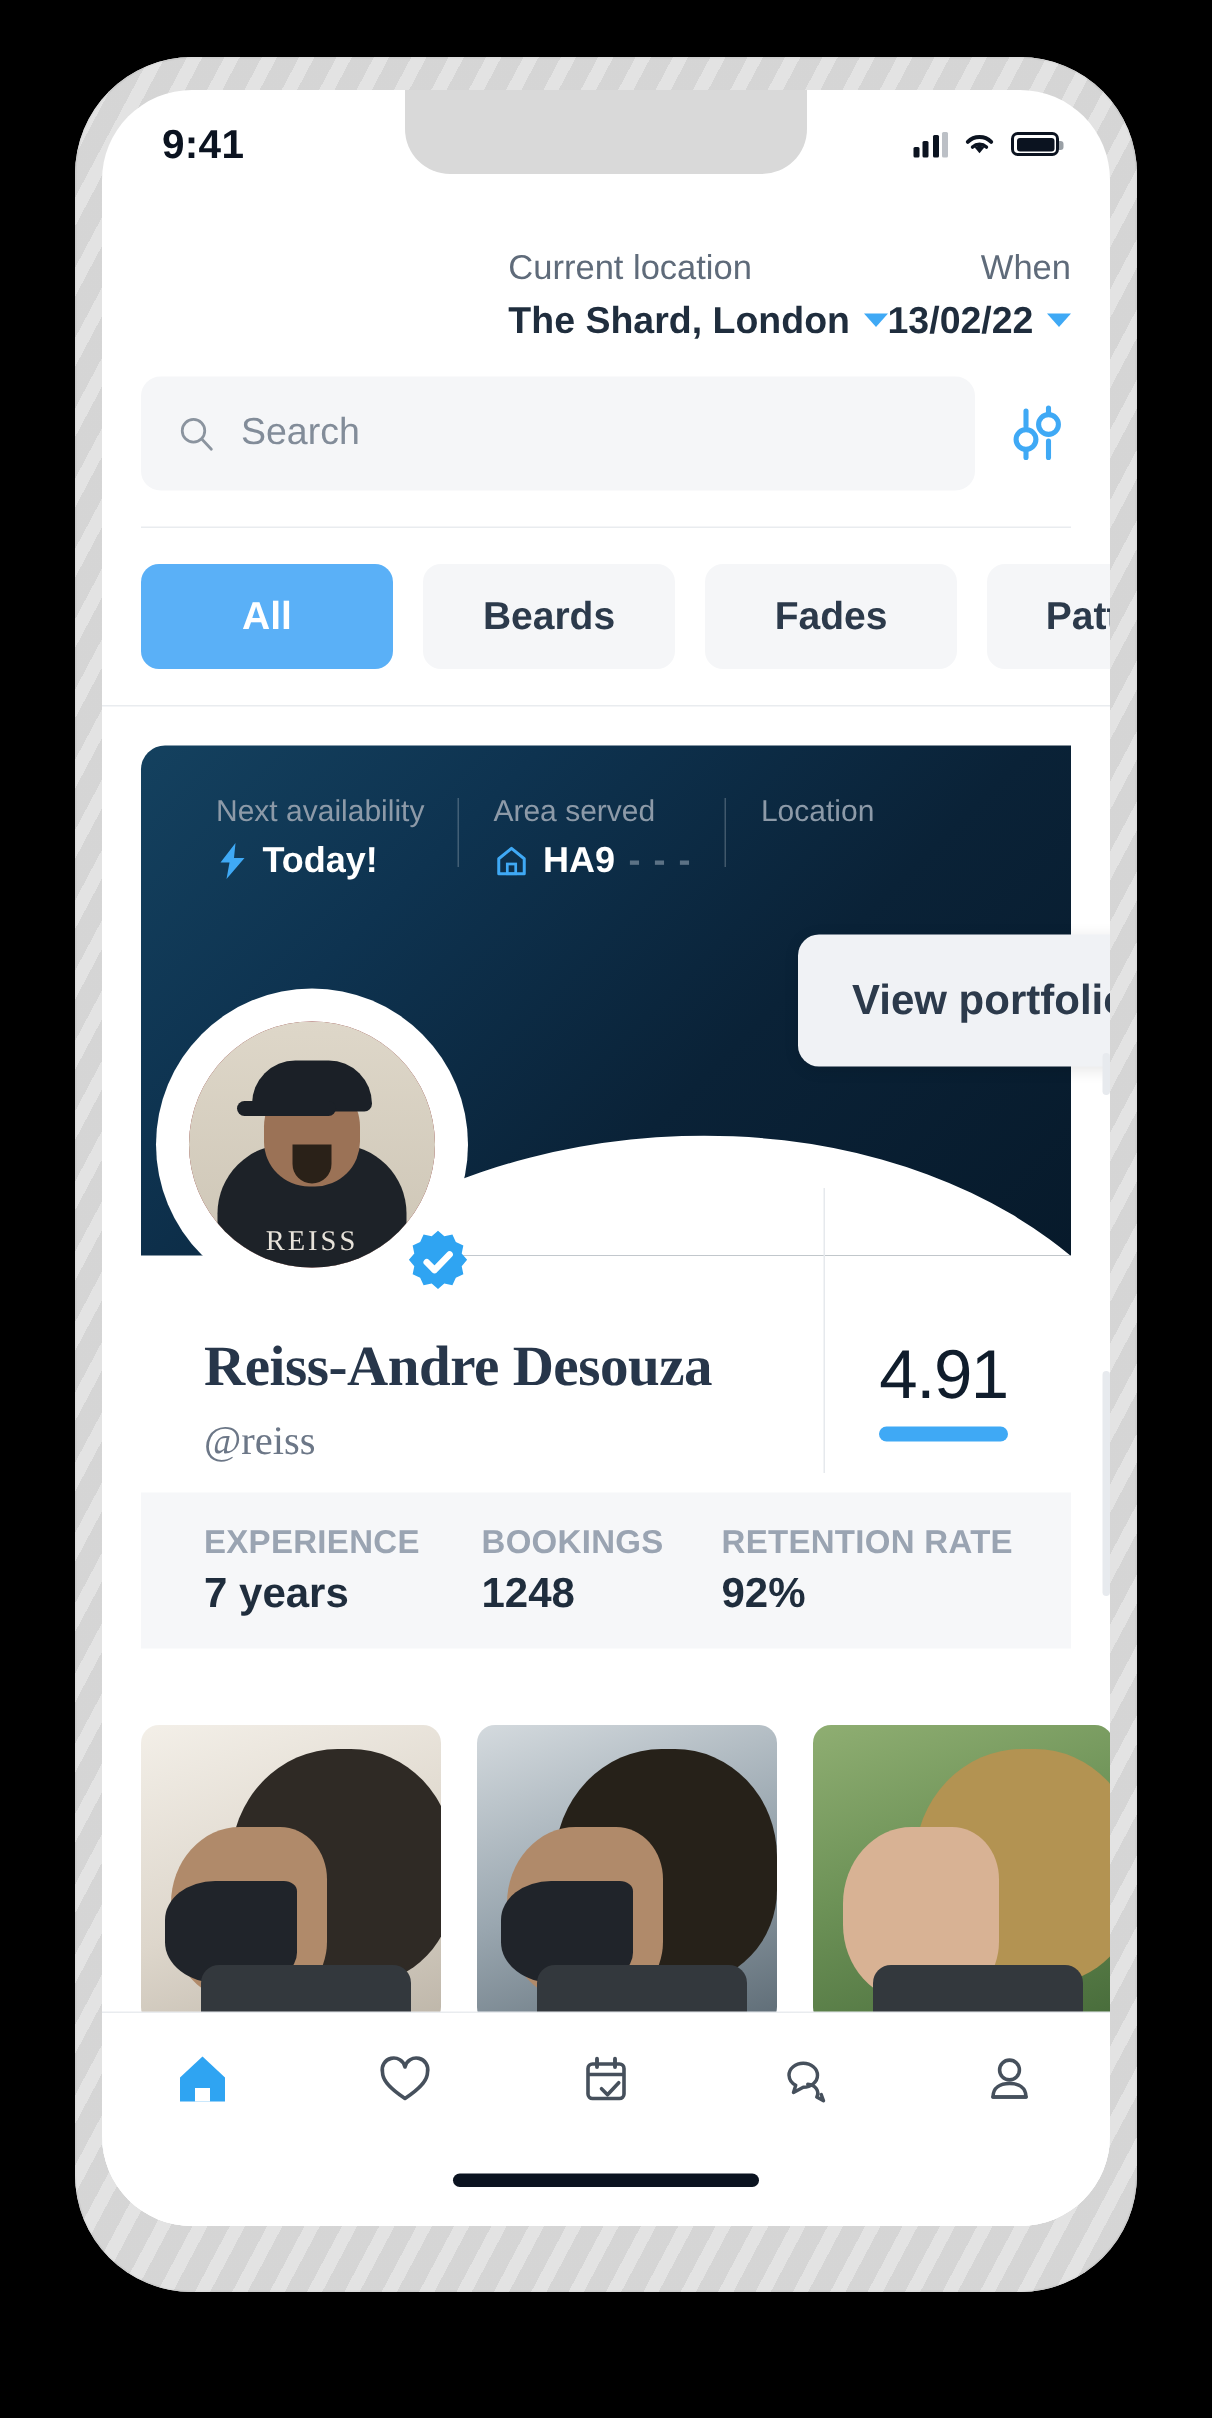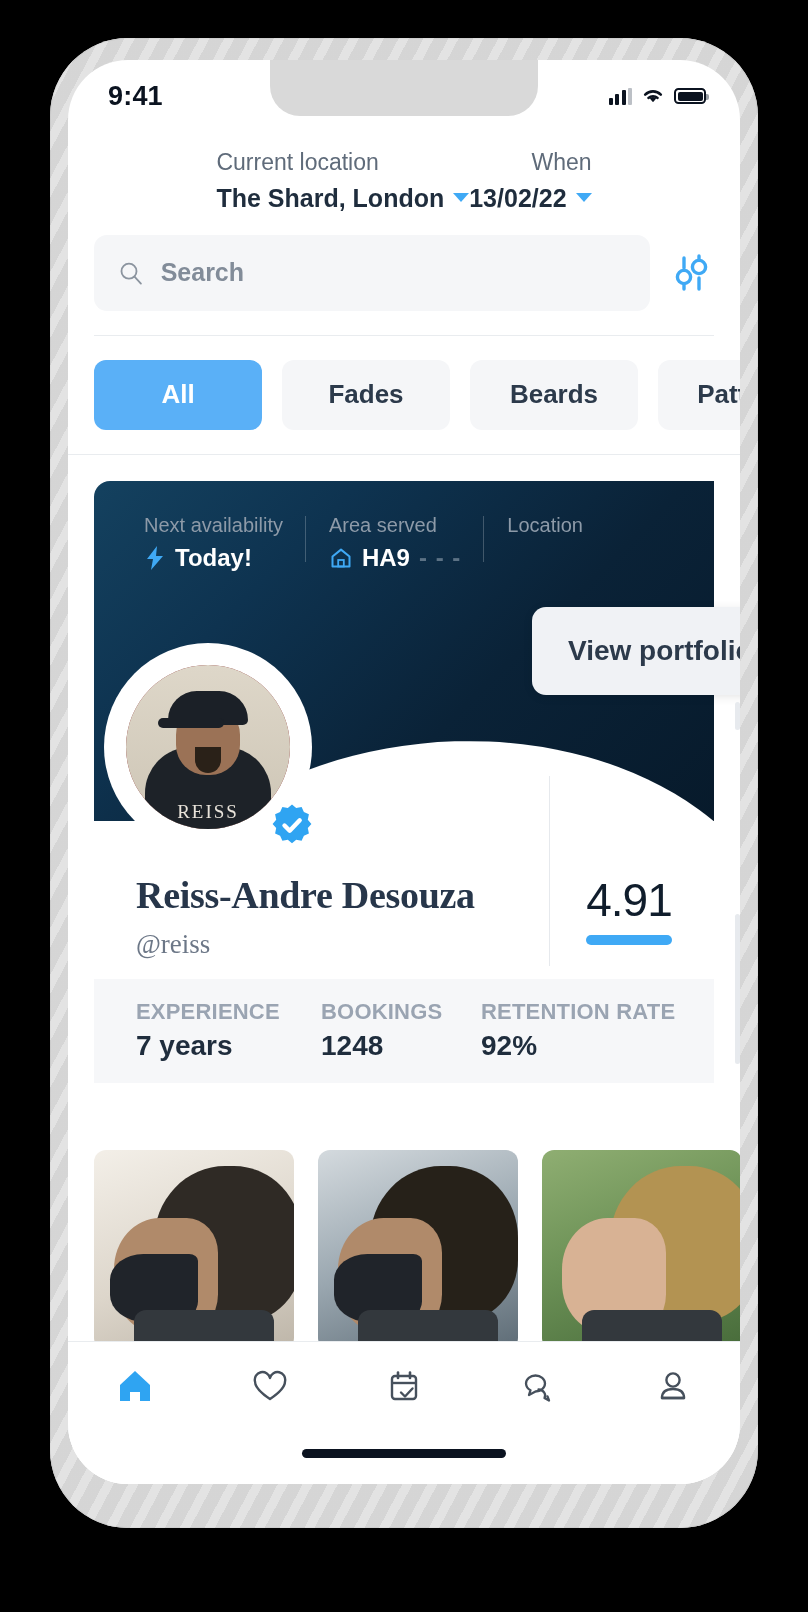--- a/index.html
+++ b/index.html
@@ -108,21 +108,21 @@
 
   
   #app-body {
     position: absolute;
     top: 62px; left: 0; right: 0; bottom: 0;
     background: #ffffff;
   }
 
   
   #top-bar { padding: 26px 26px 0 26px; }
-  #loc-row { display: flex; justify-content: center; align-items: flex-end; }
+  #loc-row { display: flex; justify-content: flex-end; align-items: flex-end; margin-top: 16px; }
   .field-label {
     font-size: 23px;
     color: #5f6b7a;
     line-height: 1.25;
   }
   .field-value {
     font-size: 25px;
     font-weight: bold;
     color: #1f2d3d;
     display: flex;
@@ -158,21 +158,20 @@
     padding: 0 24px;
   }
   #search-input {
     border: none;
     background: transparent;
     outline: none;
     font-family: "Liberation Sans", sans-serif;
     font-size: 25px;
     color: #3a4454;
     width: 100%;
-    font-weight: bold;
   }
   #search-input::placeholder { color: #828c99; }
 
   #filter-button { width: 46px; height: 46px; flex: 0 0 auto; }
 
   #top-divider {
     height: 1px;
     background: #e9ecef;
     margin-top: 24px;
   }
@@ -595,22 +594,22 @@
               <line x1="31" y1="6" x2="31" y2="10" stroke="#3fa9f5" stroke-width="3.4" stroke-linecap="round"></line>
             </svg>
           </div>
         </div>
 
         <div id="top-divider"></div>
       </div>
 
       <div id="chip-row">
         <div class="chip active">All</div>
+        <div class="chip">Beards</div>
         <div class="chip">Fades</div>
-        <div class="chip">Beards</div>
         <div class="chip">Pattern</div>
       </div>
       <div id="chip-divider"></div>
 
       <div id="card-wrap">
         <div id="barber-card">
 
           <div id="card-dark">
             <div id="card-wave"></div>
           </div>

